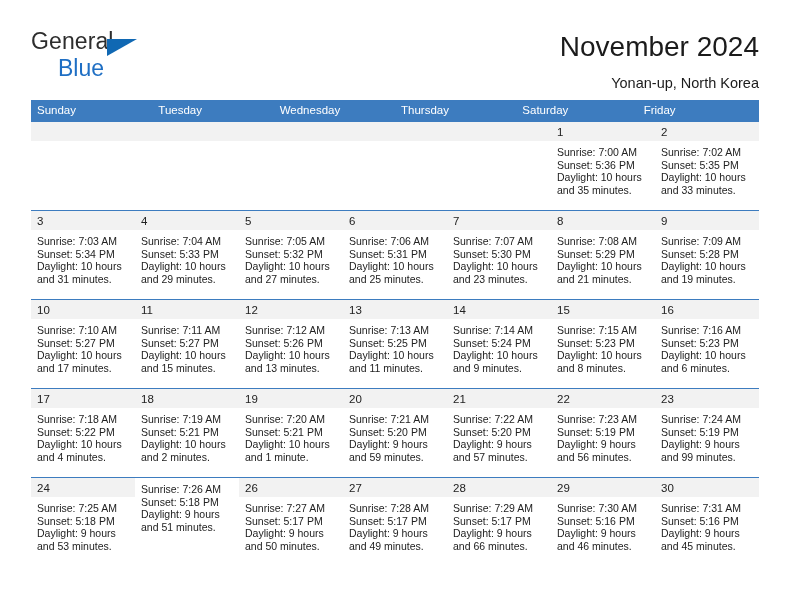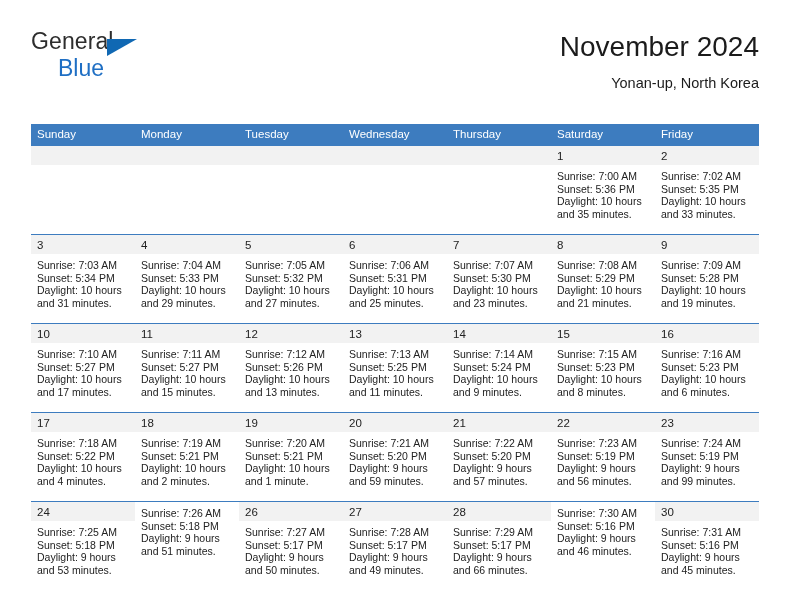--- a/index.html
+++ b/index.html
@@ -21,21 +21,21 @@
     box-sizing: border-box;
   }
 
   
   .top {
     display: flex;
     align-items: flex-start;
     justify-content: space-between;
     padding: 30px 33px 0 31px;
     box-sizing: border-box;
-    height: 124px;
+    height: 100px;
   }
   .logo {
     position: relative;
     width: 120px;
     height: 56px;
     line-height: 1;
     user-select: none;
   }
   .logo-general {
     font-size: 23px;
@@ -156,21 +156,20 @@
       <h1 class="cal-title">November 2024</h1>
       <h2 class="cal-sub">Yonan-up, North Korea</h2>
     </div>
 
   </div>
 
   <div class="calendar">
 
     <div class="weekdays">
       <div class="weekday">Sunday</div>
-      <div class="weekday">Monday</div>
       <div class="weekday">Tuesday</div>
       <div class="weekday">Wednesday</div>
       <div class="weekday">Thursday</div>
       <div class="weekday">Saturday</div>
       <div class="weekday">Friday</div>
     </div>
 
     <div class="week">
       <div class="day empty">
         <div class="day-band"><span class="day-num"></span></div>
@@ -474,20 +473,21 @@
       <div class="day">
         <div class="day-band"><span class="day-num">28</span></div>
         <div class="day-body">
           <div class="day-line">Sunrise: 7:29 AM</div>
           <div class="day-line">Sunset: 5:17 PM</div>
           <div class="day-line">Daylight: 9 hours</div>
           <div class="day-line">and 66 minutes.</div>
         </div>
       </div>
       <div class="day">
+        <div class="day-band"><span class="day-num">29</span></div>
         <div class="day-body">
           <div class="day-line">Sunrise: 7:30 AM</div>
           <div class="day-line">Sunset: 5:16 PM</div>
           <div class="day-line">Daylight: 9 hours</div>
           <div class="day-line">and 46 minutes.</div>
         </div>
       </div>
       <div class="day">
         <div class="day-band"><span class="day-num">30</span></div>
         <div class="day-body">

